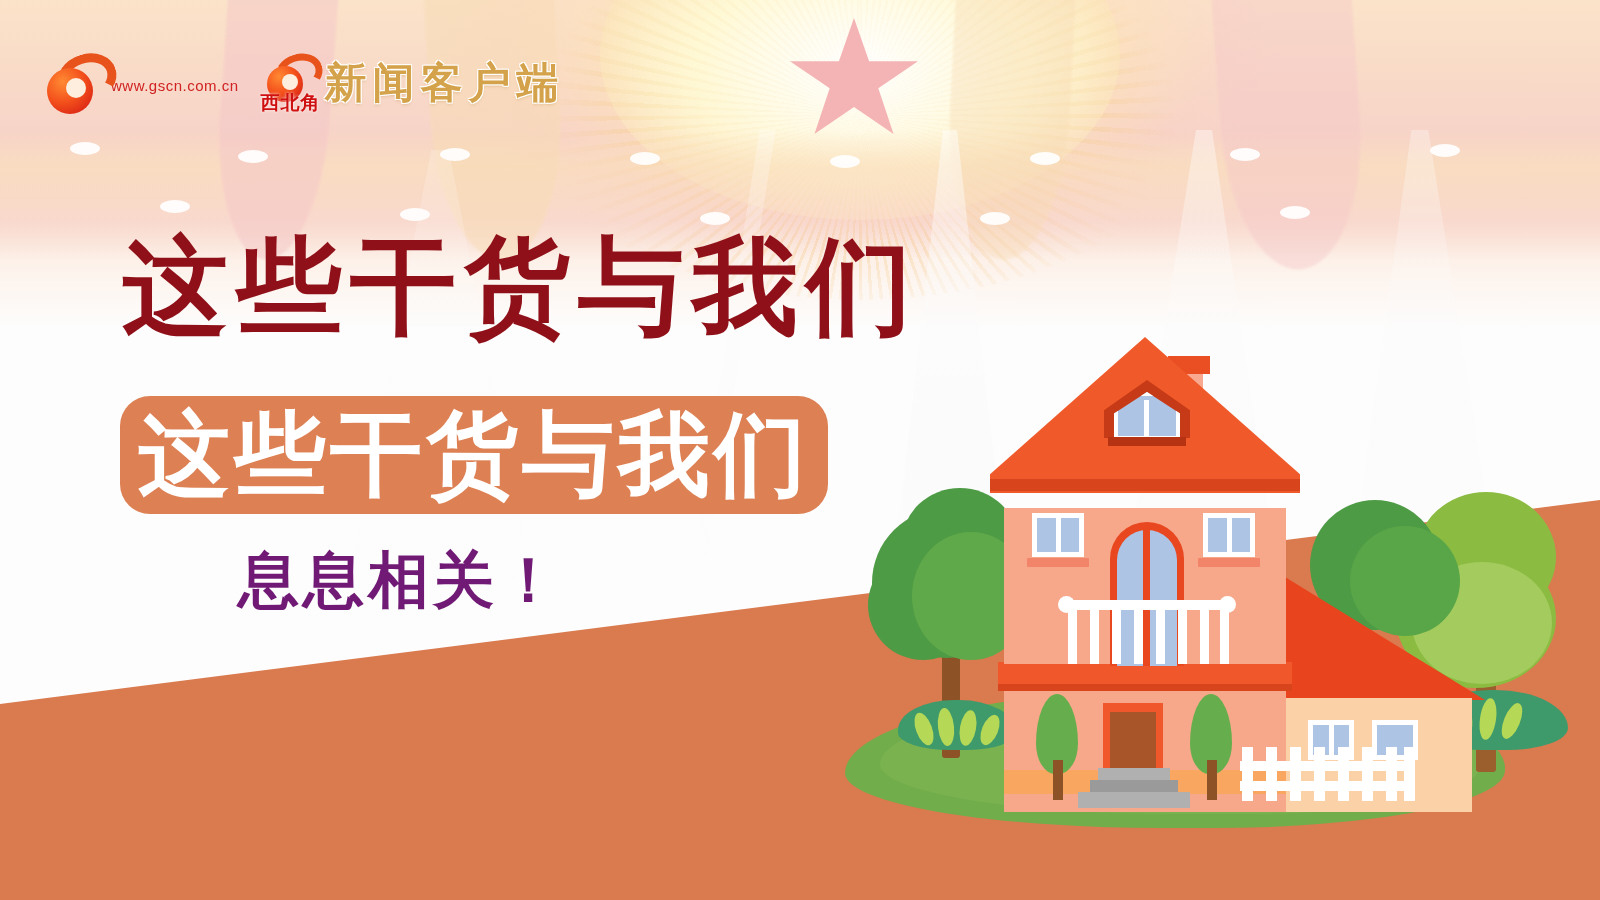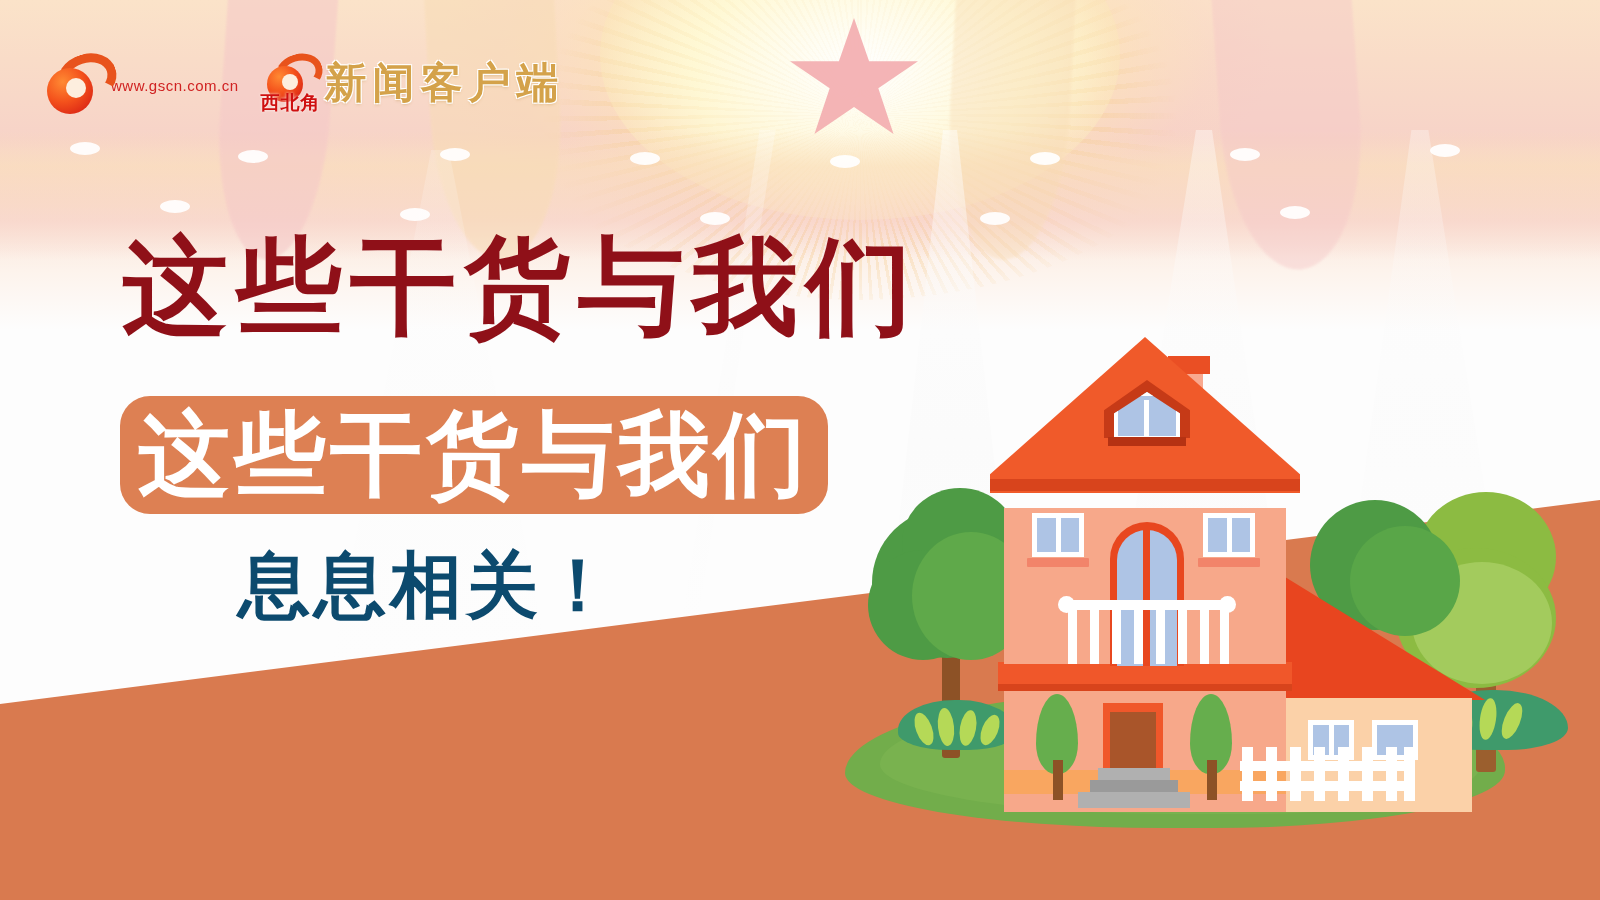--- a/index.html
+++ b/index.html
@@ -200,22 +200,22 @@
     font-size: 92px; font-weight: 700;
     color: #ffffff;
     letter-spacing: 4px;
     line-height: 1;
     white-space: nowrap;
   }
   .line3 {
     position: absolute;
     left: 238px; top: 549px;
     font-family: "DejaVu Sans", sans-serif;
-    font-size: 72px; font-weight: 700;
-    color: #0c4a6e;
+    font-size: 61px; font-weight: 700;
+    color: #701a75;
     letter-spacing: 4px;
     line-height: 1;
     white-space: nowrap;
   }
 
   
   .scene { position: absolute; left: 0; top: 0; width: 1600px; height: 900px; z-index: 18; }
 
   .tree { position: absolute; }
   .tree .trunk {

